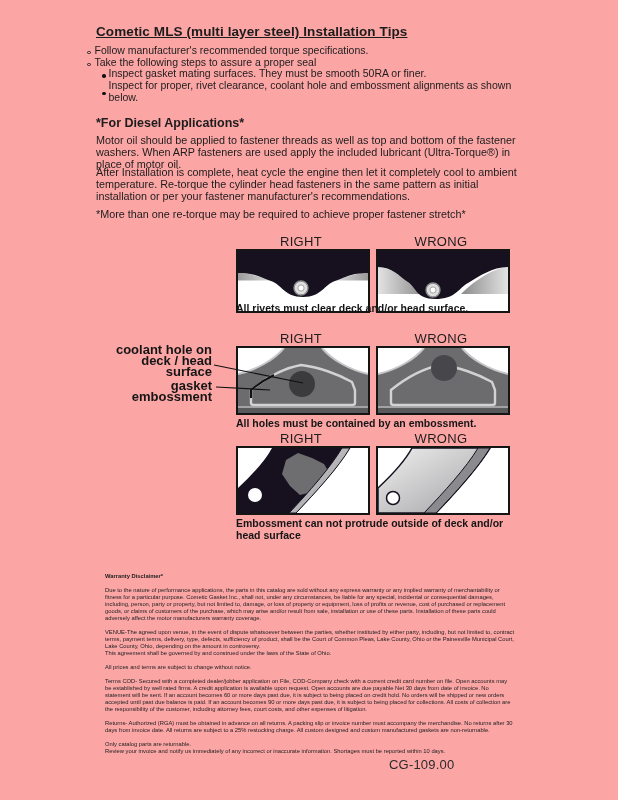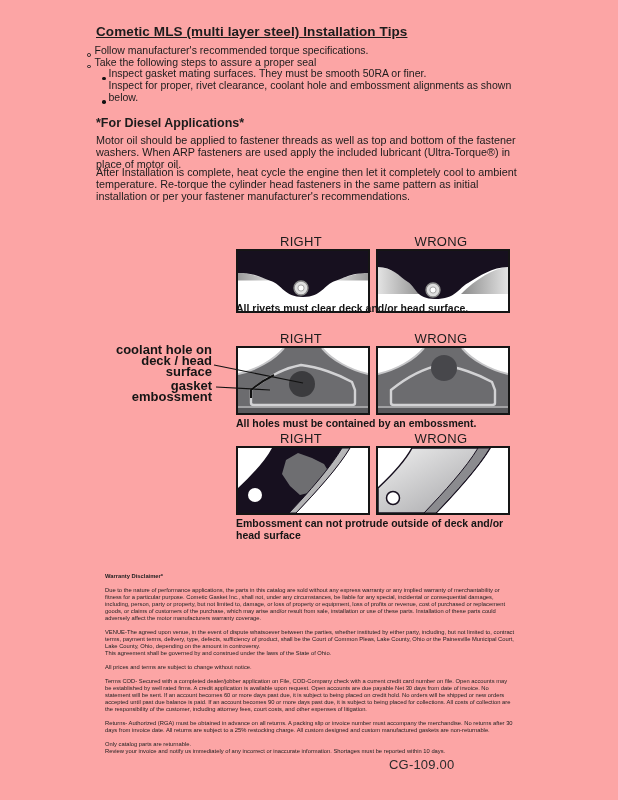--- a/index.html
+++ b/index.html
@@ -10,21 +10,21 @@
   .abs { position: absolute; }
 
   .doc-title {
     left: 96px; top: 24px;
     font-size: 13.5px; font-weight: bold;
     text-decoration: underline;
     letter-spacing: 0.1px;
   }
 
   .bullet-list { left: 87px; top: 45px; width: 440px; }
-  .bullet-row { display: flex; align-items: flex-end; line-height: 11.7px; font-size: 10.5px; }
+  .bullet-row { display: flex; align-items: center; line-height: 11.7px; font-size: 10.5px; }
   .bullet-row.sub { padding-left: 15px; }
   .marker-open {
     flex: 0 0 auto; width: 3.5px; height: 3.5px; border: 1px solid #222;
     border-radius: 50%; margin: 3.5px 4px 0 0;
   }
   .marker-solid {
     flex: 0 0 auto; width: 3.5px; height: 3.5px; background: #111;
     border-radius: 50%; margin: 3.5px 3px 0 0;
   }
 
@@ -100,20 +100,21 @@
     </div>
     <div class="bullet-row sub">
       <span class="marker-solid"></span>
       <span>Inspect for proper, rivet clearance, coolant hole and embossment alignments as shown below.</span>
     </div>
   </div>
 
   <div class="abs section-heading">*For Diesel Applications*</div>
   <div class="abs body-para para-1">Motor oil should be applied to fastener threads as well as top and bottom of the fastener washers. When ARP fasteners are used apply the included lubricant (Ultra-Torque®) in place of motor oil.</div>
   <div class="abs body-para para-2">After Installation is complete, heat cycle the engine then let it completely cool to ambient temperature. Re-torque the cylinder head fasteners in the same pattern as initial installation or per your fastener manufacturer's recommendations.</div>
+  <div class="abs body-para para-3">*More than one re-torque may be required to achieve proper fastener stretch*</div>
 
   <div class="abs rw-label d1-right-label">RIGHT</div>
   <div class="abs rw-label d1-wrong-label">WRONG</div>
 
   <div class="abs d-box d1-right-box">
     <svg width="130" height="60" viewBox="0 0 130 60">
       <defs>
         <linearGradient id="g1l" x1="0" y1="0" x2="1" y2="0">
           <stop offset="0" stop-color="#9a9a9a"></stop>
             <stop offset="1" stop-color="#e2e2e2"></stop>

